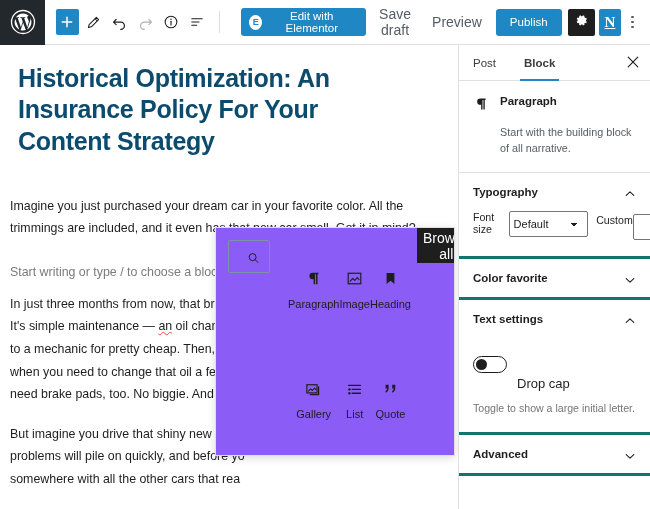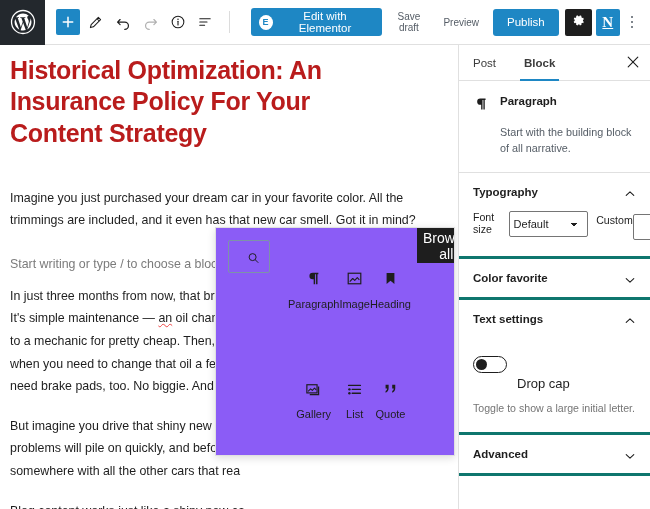--- a/index.html
+++ b/index.html
@@ -57,21 +57,21 @@
     font-size: 9px; font-weight: 700;
   }
 
   .tb-right {
     margin-left: auto; display: flex; align-items: center;
     padding-right: 8px; gap: 0px;
   }
   .tb-text-btn {
     background: none; border: none; cursor: pointer;
     font-family: "Liberation Sans", sans-serif;
-    font-size: 10px; color: #555d66; padding: 6px 8px;
+    font-size: 14px; color: #555d66; padding: 6px 8px;
   }
   #publish-button {
     background: #1e87c4; color: #fff; border: none; border-radius: 3px;
     font-size: 11.5px; font-weight: 500; cursor: pointer;
     height: 27px; padding: 0 14px; margin: 0 6px;
     font-family: "Liberation Sans", sans-serif;
   }
   #settings-gear-button {
     width: 27px; height: 27px; background: #1e1e1e;
     border: none; border-radius: 2px; cursor: pointer;
@@ -98,21 +98,21 @@
   
   #editor {
     position: absolute; left: 0; top: 45px;
     width: 458px; height: 464px;
     background: #fff; overflow: hidden;
     padding: 0 10px;
   }
   #post-title-wrap { position: relative; padding-top: 10px; }
   #post-title {
     font-size: 25px; line-height: 1.25; font-weight: 700;
-    color: #b91c1c; margin: 0; letter-spacing: -0.3px;
+    color: #0c4a6e; margin: 8px; letter-spacing: -0.3px;
     padding-right: 40px;
   }
   #grammarly-badge {
     position: absolute; right: 10px; top: 80px;
     width: 17px; height: 17px; border-radius: 50%;
     background: #15c39a; color: #fff;
     display: flex; align-items: center; justify-content: center;
     font-size: 11px; font-weight: 700;
     font-family: "Liberation Sans", sans-serif;
   }

